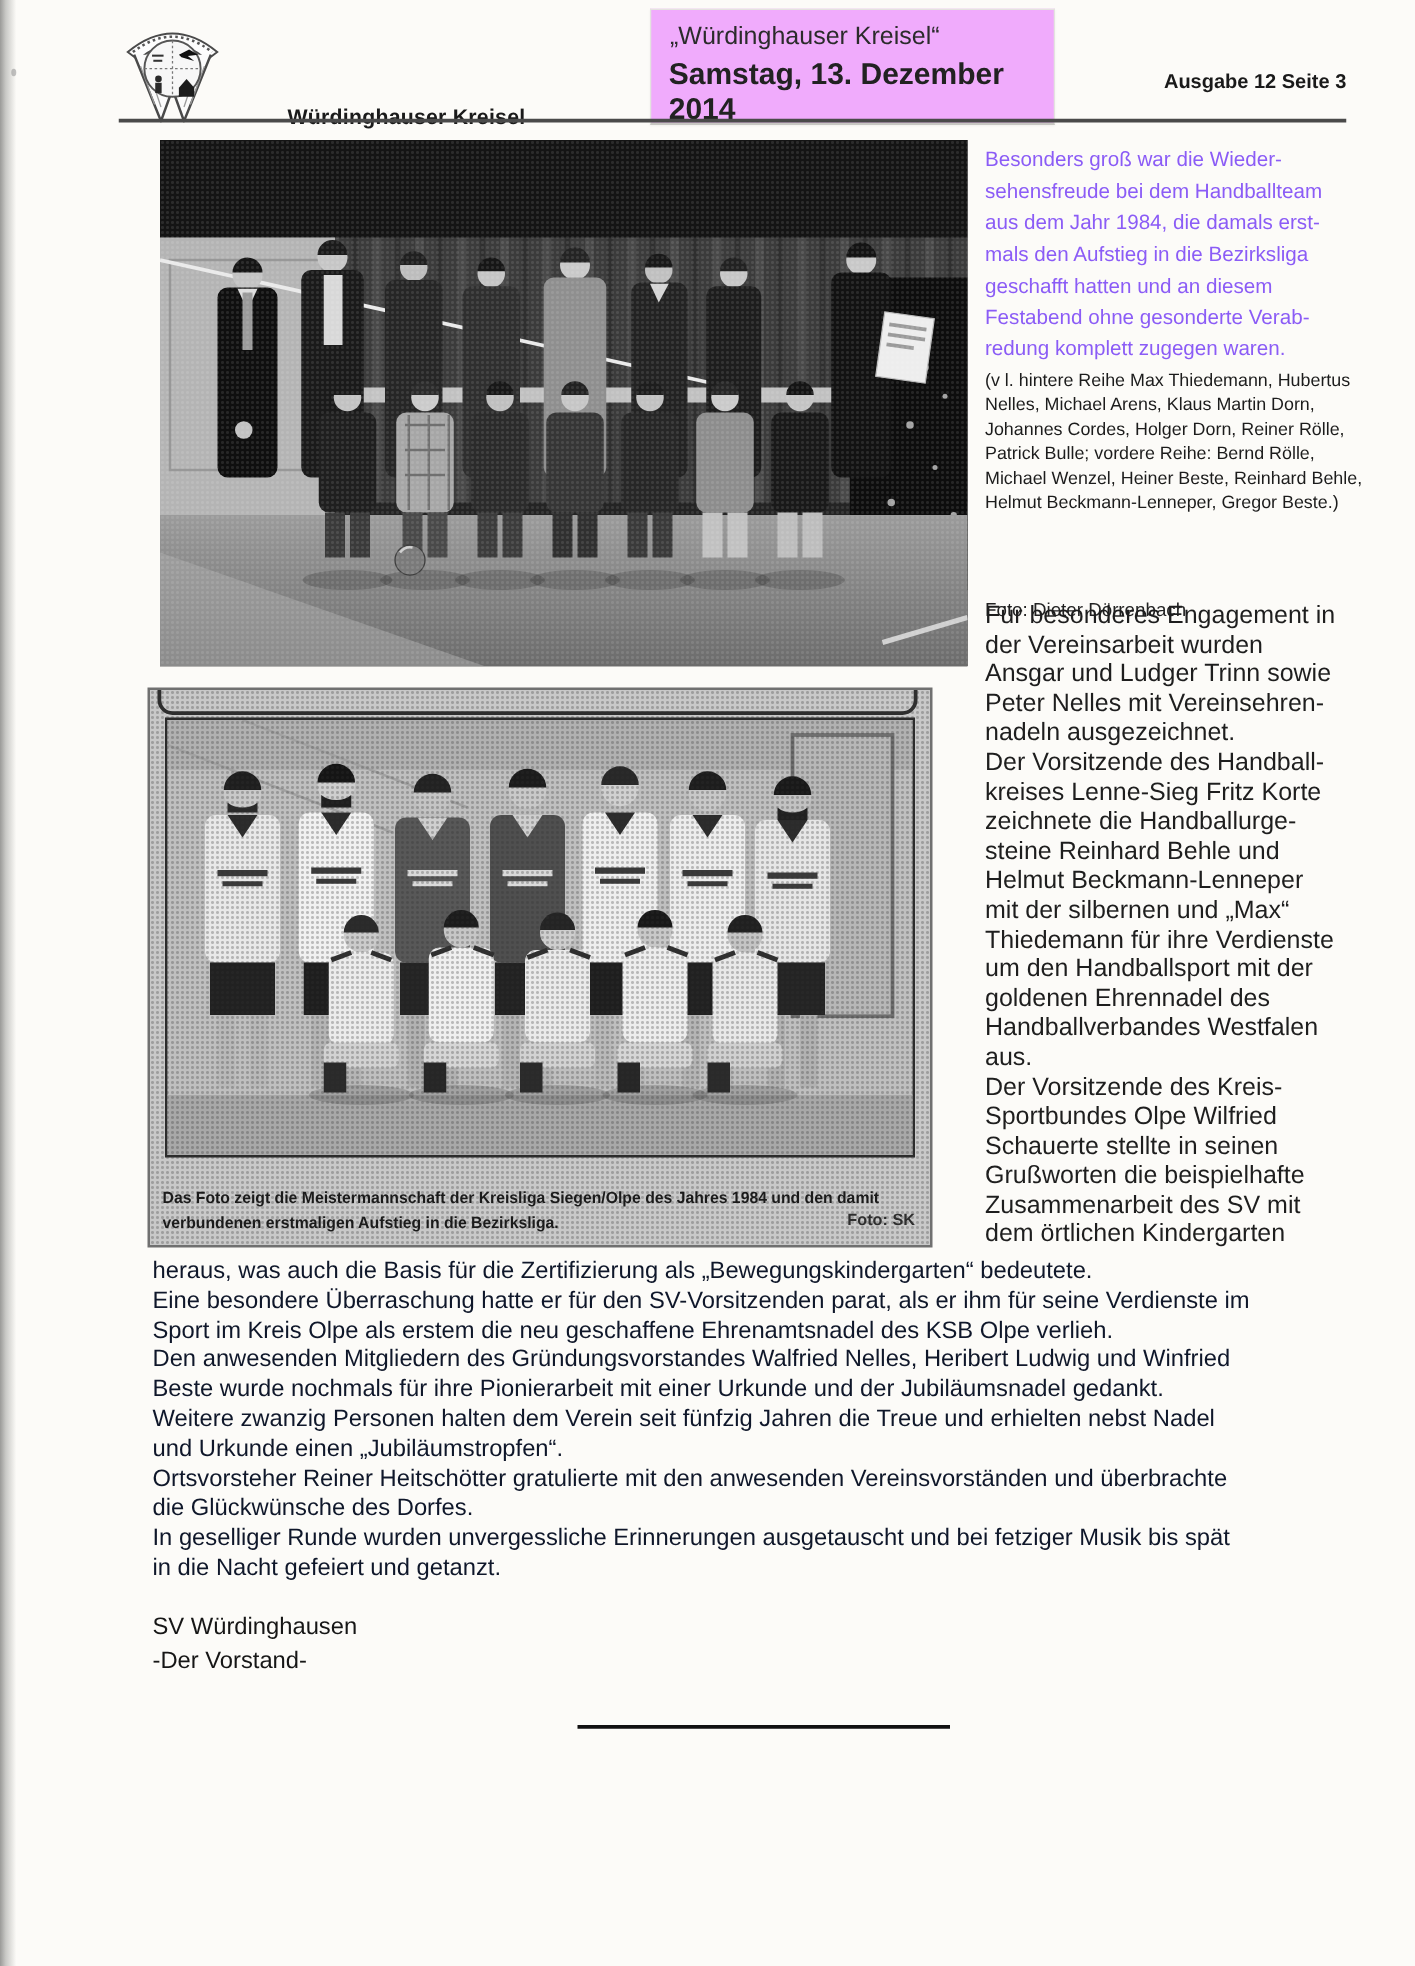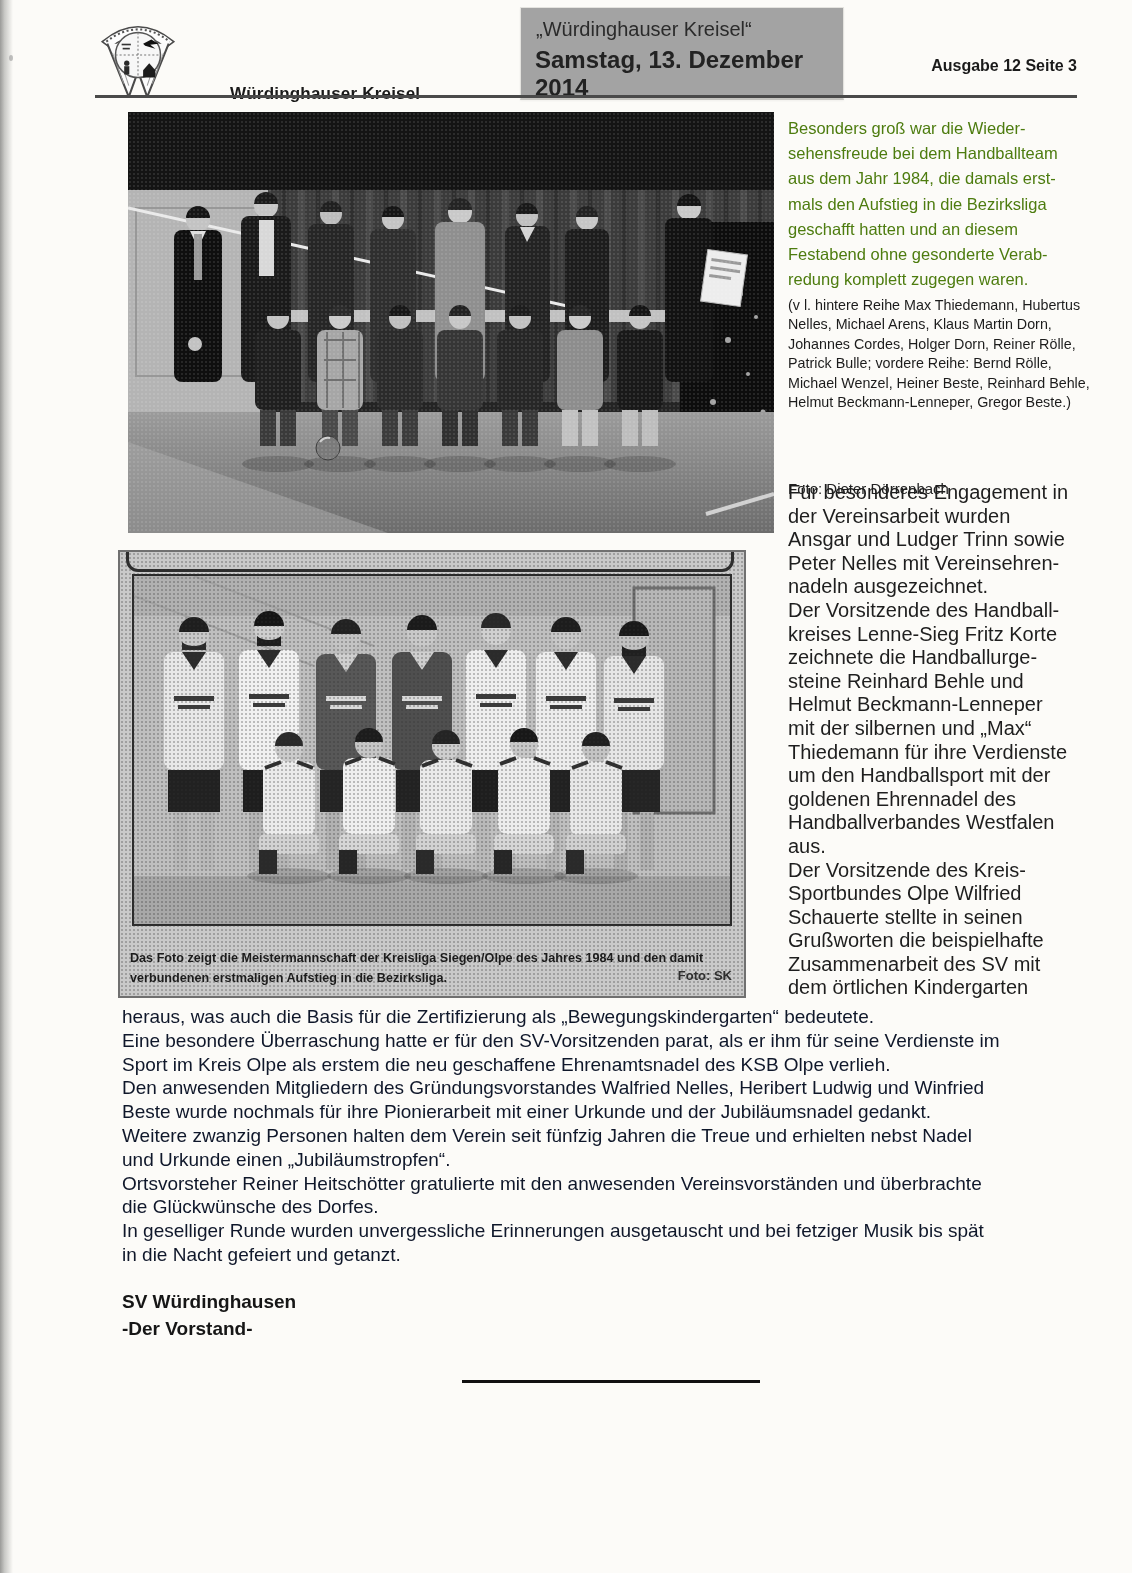--- a/index.html
+++ b/index.html
@@ -8,37 +8,37 @@
     background:#fcfbf8;color:#1a1a1a;
     font-family:"Liberation Sans", sans-serif;
   }
   .spine{position:absolute;left:0;top:0;width:13px;height:100%;
     background:linear-gradient(90deg,#9a9a98 0%,#c8c8c5 35%,rgba(250,250,248,0) 100%);}
   .speck{position:absolute;background:#9a9a9a;border-radius:50%;opacity:.6;}
 
   
   .logo{position:absolute;left:98px;top:12px;width:80px;height:90px;}
   .masthead{position:absolute;left:230px;top:56px;font-size:17px;font-weight:bold;letter-spacing:.2px;margin-top:28px;}
-  .stamp{position:absolute;left:520px;top:7px;width:322px;height:90px;background:#a3a3a3;
+  .stamp{position:absolute;left:520px;top:7px;width:322px;height:90px;background:#f0abfc;
     border:1px solid #e4e3df;border-bottom:2px solid #c7c6c2;box-shadow:0 1px 2px rgba(0,0,0,.05);}
   .stamp-title{position:absolute;left:15px;top:10px;font-size:20px;color:#2b2b2b;}
   .stamp-date{position:absolute;left:14px;top:38px;font-size:24px;font-weight:bold;color:#222;}
   .issue{position:absolute;left:877px;top:57px;width:200px;text-align:right;font-size:16px;font-weight:bold;}
   .header-rule{position:absolute;left:95px;top:95px;width:982px;height:3px;background:#4a4a4a;}
 
   
   .photo1{position:absolute;left:128px;top:112px;width:646px;height:421px;background:#242424;}
   .photo1::after{content:"";position:absolute;inset:0;pointer-events:none;
     background-image:radial-gradient(circle, rgba(255,255,255,.10) 1px, transparent 1.4px);
     background-size:4px 4px;}
   .photo1 svg{display:block;width:100%;height:100%;}
 
   
   .lines{white-space:pre-line;}
-  .col-intro{position:absolute;left:788px;top:116px;width:302px;font-size:16.5px;line-height:25.2px;color:#4d7c0f;}
+  .col-intro{position:absolute;left:788px;top:116px;width:302px;font-size:16.5px;line-height:25.2px;color:#8b5cf6;}
   .col-names{position:absolute;left:788px;top:296px;width:302px;font-size:14.3px;line-height:19.4px;color:#1c1c1c;}
   .col-credit{position:absolute;left:788px;top:444px;font-size:15px;color:#222;margin-top:36px;}
   .col-award{position:absolute;left:788px;top:481px;width:306px;font-size:20px;line-height:23.6px;color:#1e1e1e;}
 
   
   .clipping{position:absolute;left:120px;top:552px;width:624px;height:444px;overflow:hidden;
     background:#c9c9c9;outline:2px solid #707070;}
   .clipping::before{content:"";position:absolute;inset:0;pointer-events:none;z-index:3;
     background-image:radial-gradient(circle, rgba(50,50,50,.28) 1px, transparent 1.35px);
     background-size:4px 4px;}
@@ -46,21 +46,21 @@
     border:3px solid #2e2e2e;border-radius:12px;z-index:2;}
   .clip-photo{position:absolute;left:12px;top:22px;width:596px;height:348px;
     border:2px solid #2b2b2b;background:#bfbfbf;z-index:1;}
   .clip-photo svg{display:block;width:100%;height:100%;}
   .clip-caption{position:absolute;left:10px;top:396px;width:606px;font-size:13px;font-weight:bold;
     color:#1b1b1b;line-height:20px;transform:scaleX(.97);transform-origin:left;z-index:4;}
   .clip-credit{position:absolute;right:12px;top:416px;font-size:13px;font-weight:bold;color:#2e2e2e;z-index:4;}
 
   
   .body-text{position:absolute;left:122px;top:1005px;width:962px;font-size:19px;line-height:23.8px;color:#0f172a;}
-  .signature{position:absolute;left:122px;top:1288px;font-size:19px;line-height:27px;color:#161616;font-weight:bold;}
+  .signature{position:absolute;left:122px;top:1288px;font-size:19px;line-height:27px;color:#161616;}
   .bottom-rule{position:absolute;left:462px;top:1380px;width:298px;height:3px;background:#111;}
 </style>
 </head>
 <body>
 
 <div class="page">
   <div class="spine"></div>
   <div class="speck" style="left:9px;top:55px;width:4px;height:6px;"></div>
 
   <div>

